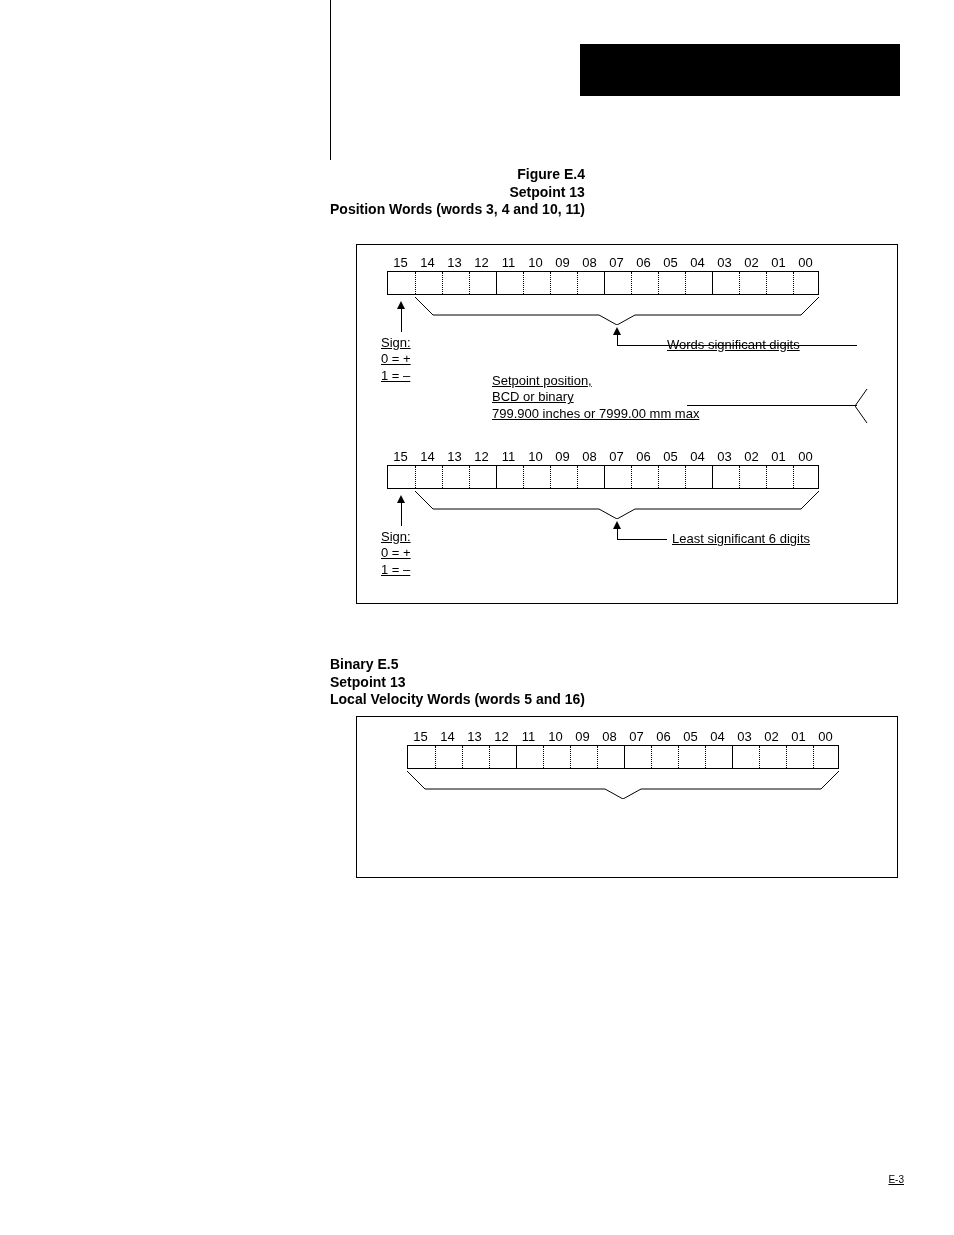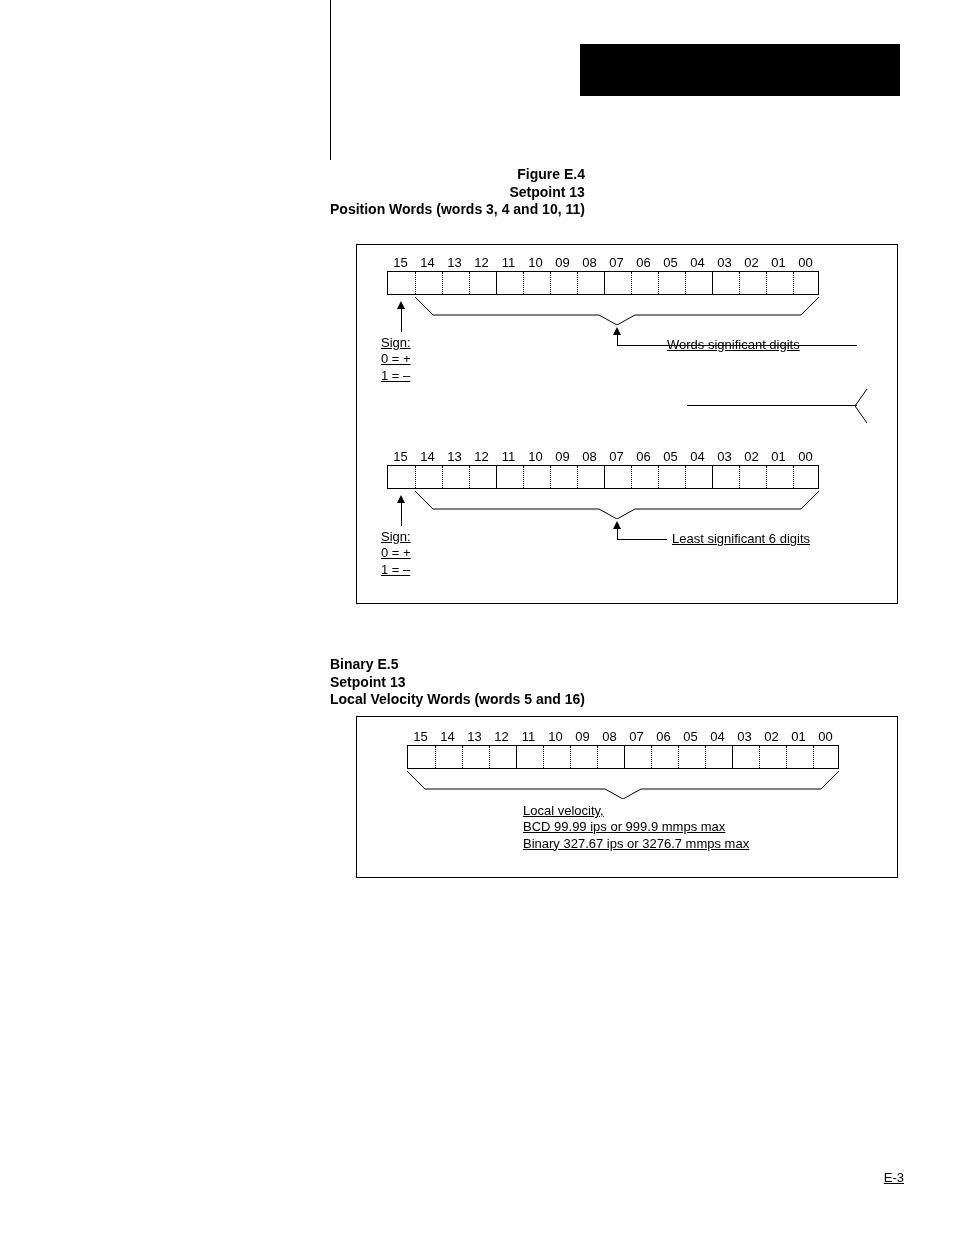--- a/index.html
+++ b/index.html
@@ -98,21 +98,21 @@
     border-right: 4px solid transparent;
     border-bottom: 8px solid #000;
   }
   .vline { position:absolute; width:0; border-left:1px solid #000; }
   .hline { position:absolute; height:0; border-top:1px solid #000; }
 
   .page-num {
     position: absolute;
     right: 50px;
     bottom: 50px;
-    font-size: 13px;
+    font-size: 10px;
     text-decoration: underline;
   }
 </style>
 </head>
 <body>
 
 <div class="page">
   <div class="header-divider"></div>
   <div class="header-box">
   </div>
@@ -156,20 +156,25 @@
 
     <svg class="brace" style="left:58px; top:52px;" width="404" height="28">
       <path d="M0,0 L18,18 L184,18 L202,28 L220,18 L386,18 L404,0" stroke="#000" fill="none"></path>
     </svg>
     <div class="arrow-up" style="left:256px; top:82px;"></div>
     <div class="lbl" style="left:310px; top:92px;">Words significant digits</div>
 
     <div class="hline" style="left:260px; top:100px; width:240px;"></div>
     <div class="vline" style="left:500px; top:100px; height:0;"></div>
 
+    <div class="lbl" style="left:135px; top:128px;">
+      <div>Setpoint position,</div>
+      <div>BCD or binary</div>
+      <div>799.900 inches or 7999.00 mm max</div>
+    </div>
     <div class="hline" style="left:330px; top:160px; width:170px;"></div>
 
     <svg style="position:absolute; left:498px; top:144px;" width="14" height="34">
         <path d="M12,0 L0,17 L12,34" stroke="#000" fill="none"></path>
       </svg>
     <div class="vline" style="left:260px; top:90px; height:10px;"></div>
 
     <div class="bits-row" style="top:204px;">
       <span>15</span><span>14</span><span>13</span><span>12</span><span>11</span><span>10</span><span>09</span><span>08</span><span>07</span><span>06</span><span>05</span><span>04</span><span>03</span><span>02</span><span>01</span><span>00</span>
     </div>
@@ -231,21 +236,16 @@
         <div class="tick" style="left:270px"></div>
         <div class="tick" style="left:297px"></div>
       <div class="grp" style="left:324px"></div>
       <div class="tick" style="left:351px"></div>
         <div class="tick" style="left:378px"></div>
         <div class="tick" style="left:405px"></div>
     </div>
     <svg class="brace" style="left:50px; top:54px;" width="432" height="28">
       <path d="M0,0 L18,18 L198,18 L216,28 L234,18 L414,18 L432,0" stroke="#000" fill="none"></path>
     </svg>
-    <div class="lbl" style="left:166px; top:86px;">
-      <div>Local velocity,</div>
-      <div>BCD 99.99 ips or 999.9 mmps max</div>
-      <div>Binary 327.67 ips or 3276.7 mmps max</div>
-    </div>
   </div>
 
   <div class="page-num">E-3</div>
 </div>
 
 </body></html>

